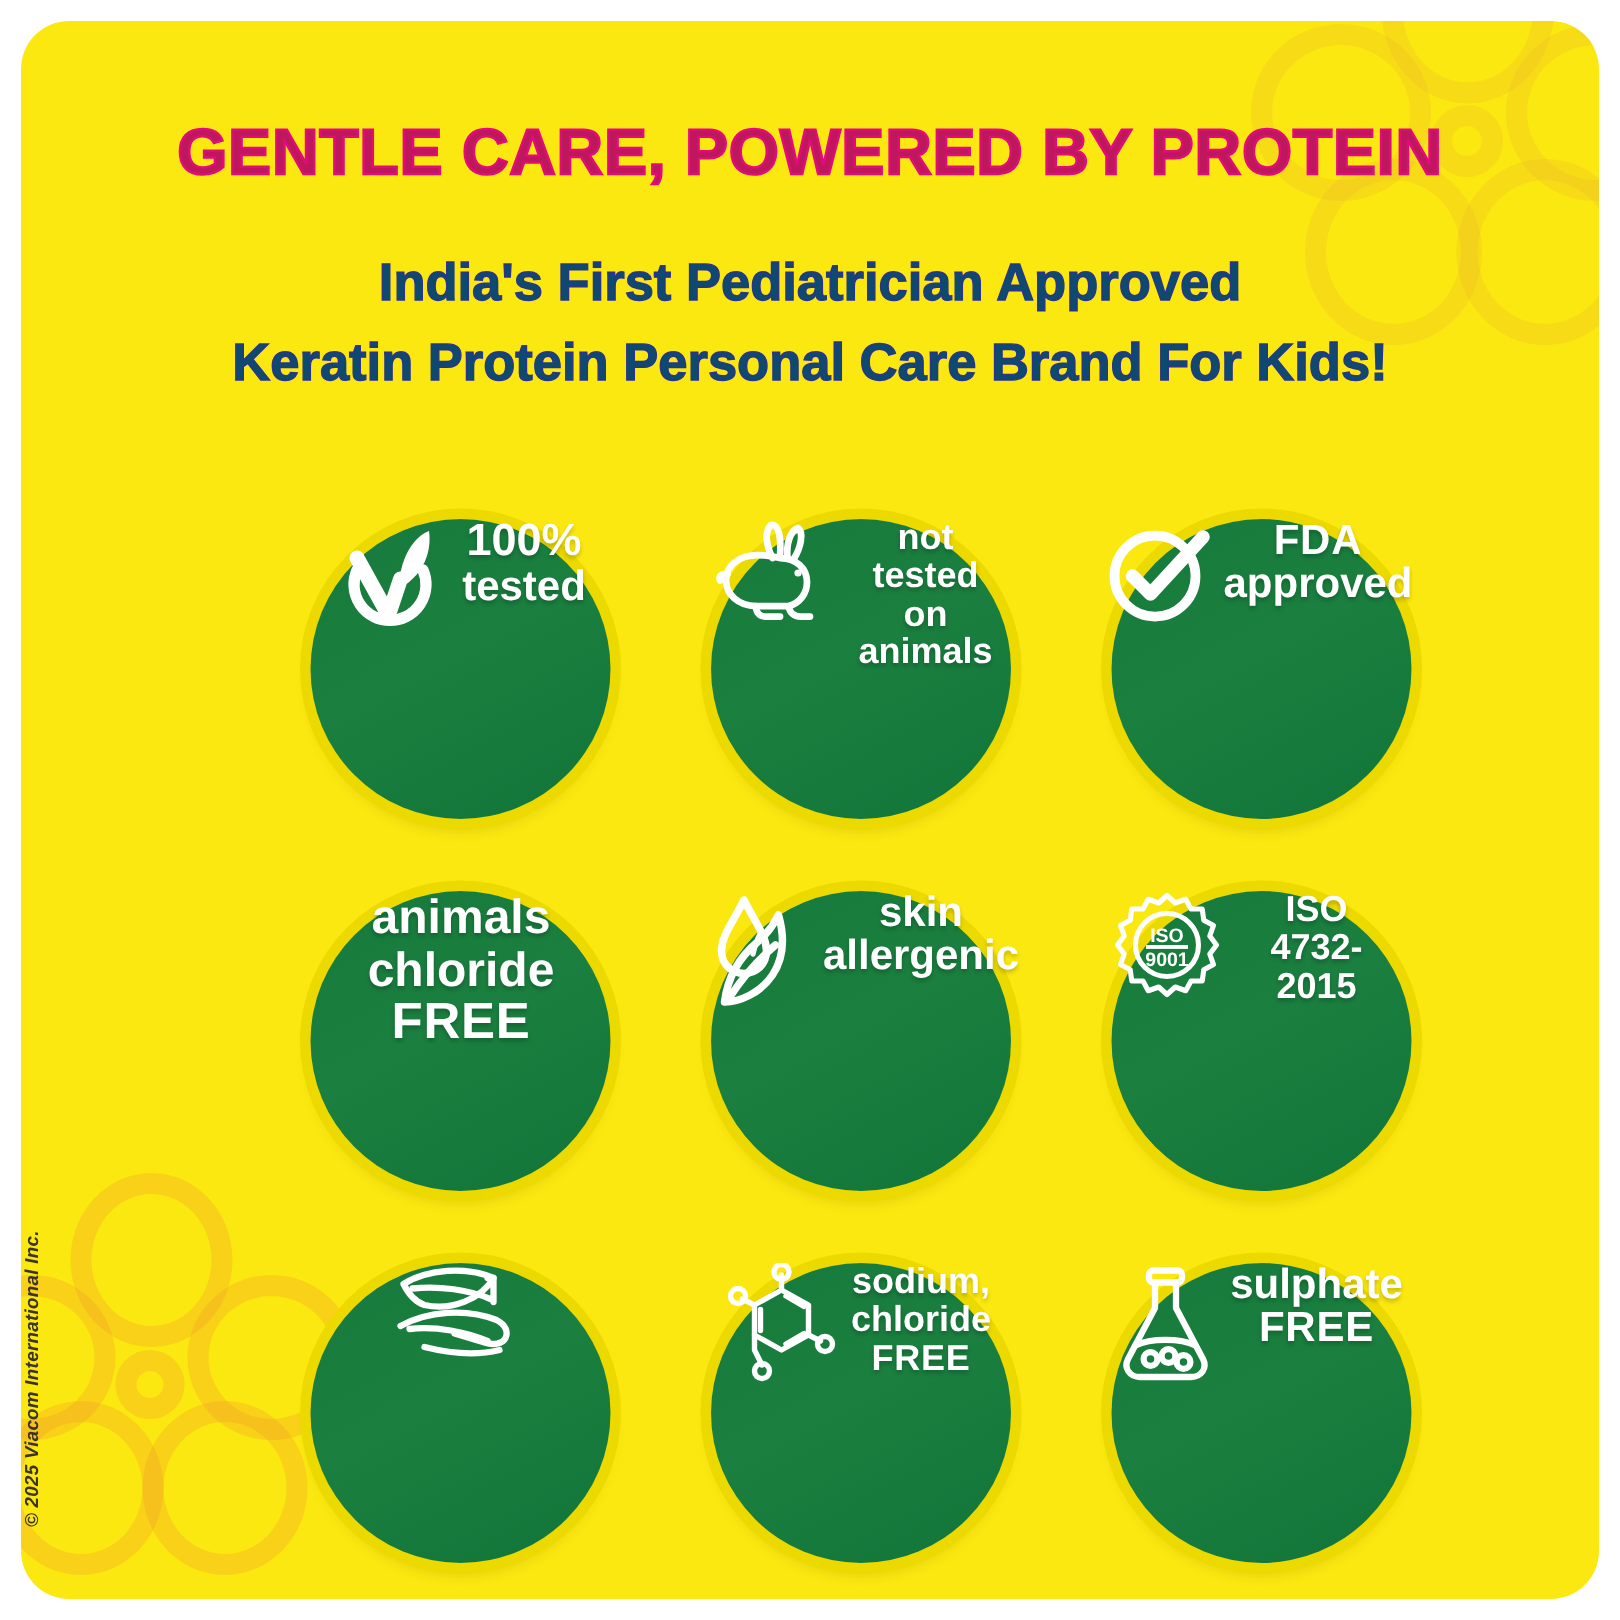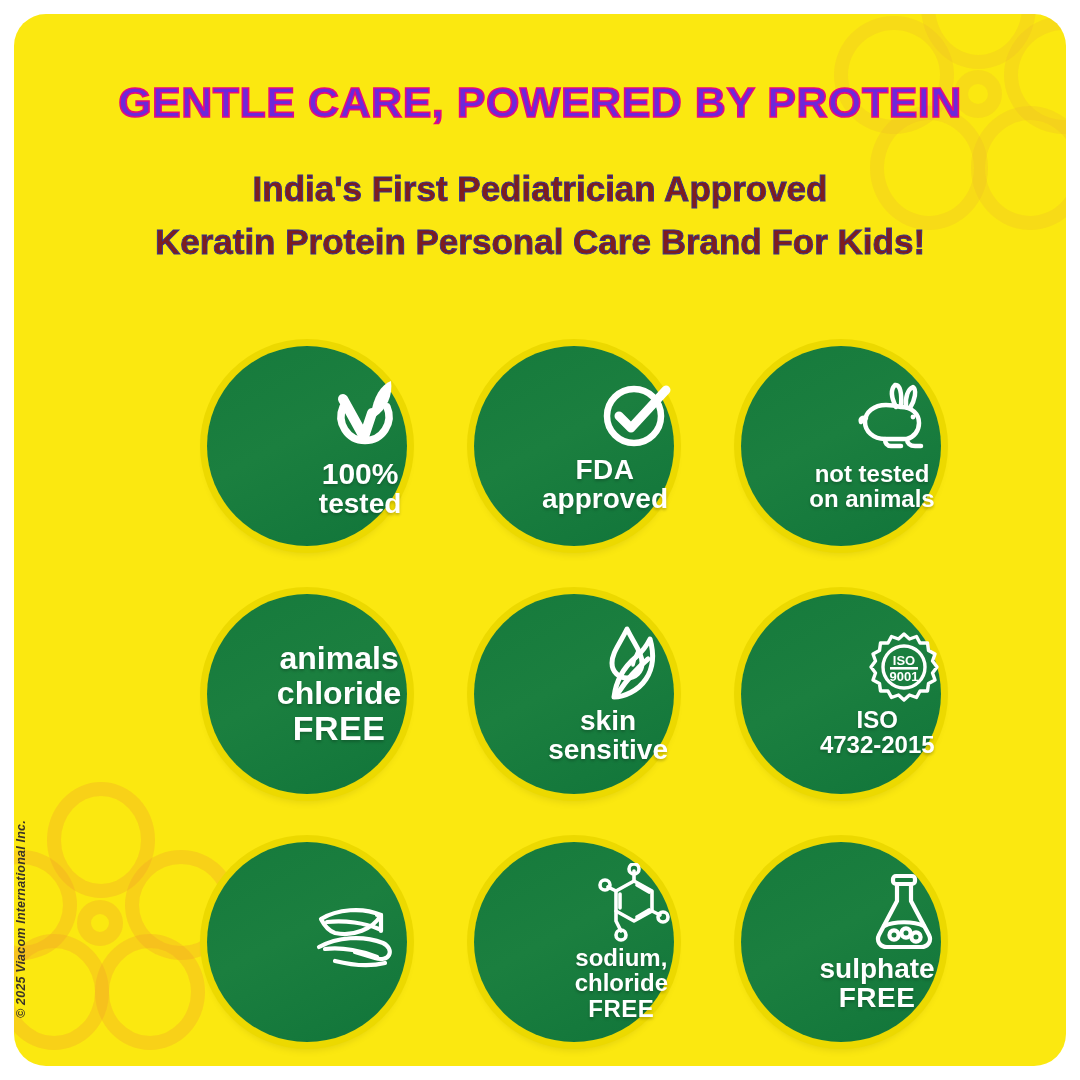--- a/index.html
+++ b/index.html
@@ -29,31 +29,31 @@
   }
   .flower.tr .petal, .flower.tr .core {
     border-color:rgba(238,190,40,0.30);
   }
 
   
   #headline {
     position:absolute;
     left:0; right:0; top:64px;
     text-align:center;
-    color:#6d28d9;
+    color:#be185d;
     font-size:43px;
     font-weight:bold;
     letter-spacing:0.5px;
     -webkit-text-stroke:1.6px #e5097f;
   }
   #subheadline {
     position:absolute;
     left:0; right:0; top:148px;
     text-align:center;
-    color:#7f1d1d;
+    color:#0c4a6e;
     font-size:35px;
     font-weight:bold;
     line-height:1.52;
     -webkit-text-stroke:0.9px #2e3192;
   }
   #subheadline .ln { display:block; }
 
   
   #grid {
     position:absolute;
@@ -66,22 +66,22 @@
     align-items:center;
   }
 
   .badge {
     position:relative;
     width:200px; height:200px;
     border-radius:50%;
     background:linear-gradient(152deg, #167a3c 0%, #1b7f3f 45%, #11753a 100%);
     box-shadow:0 0 0 7px #ecd900, 0 7px 10px rgba(0,0,0,0.13);
     display:flex;
-    flex-direction:column;
-    align-items:flex-end;
+    flex-direction:row;
+    align-items:flex-start;
     justify-content:center;
     color:#ffffff;
     text-align:center;
   }
 
   .badge .icon {
     display:flex;
     align-items:center;
     justify-content:center;
     margin-bottom:2px;
@@ -160,71 +160,71 @@
           <path d="M20 26 L41 64 L49 40" stroke="#fff" stroke-width="10" stroke-linecap="round" stroke-linejoin="round" fill="none"></path>
           <path d="M48 42 C50 24 58 12 68 8 C70 22 64 36 52 44 Z" fill="#fff"></path>
         </svg>
       </span>
       <span class="caption">
         <span class="l big">100%</span>
         <span class="l">tested</span>
       </span>
     </div>
 
-    <div class="badge">
-      <span class="icon">
-        <svg width="76" height="76" viewBox="0 0 76 76" fill="none">
-          <circle cx="36" cy="38" r="27" stroke="#fff" stroke-width="6.5" fill="none"></circle>
-          <path d="M21 38 L33 50 L68 12" stroke="#fff" stroke-width="9" stroke-linecap="round" stroke-linejoin="round" fill="none"></path>
-        </svg>
-      </span>
-      <span class="caption">
-        <span class="l strong">FDA</span>
-        <span class="l">approved</span>
-      </span>
-    </div>
-
     <div class="badge small-cap">
       <span class="icon">
         <svg width="86" height="78" viewBox="0 0 86 78" fill="none" stroke="#fff" stroke-width="4.5" stroke-linecap="round" stroke-linejoin="round">
           <path d="M41 26 C36 16 36 8 40 4 C45 3 47 12 46 25"></path>
           <path d="M51 26 C50 16 53 8 58 6 C62 9 60 19 55 27"></path>
           <path d="M46 26 C57 26 64 33 64 42 C64 50 59 56 52 58 L30 58 C18 58 10 50 10 41 C10 31 19 24 31 24 C37 24 42 25 46 26 Z"></path>
           <path d="M30 58 C30 62 32 65 36 65 L46 65"></path>
           <path d="M52 58 C52 62 55 65 60 65 L66 65"></path>
           <path d="M11 37 C7 36 5 38 6 41"></path>
           <circle cx="58" cy="36" r="2.4" fill="#fff" stroke="none"></circle>
         </svg>
       </span>
       <span class="caption">
         <span class="l sm">not tested</span>
         <span class="l sm">on animals</span>
       </span>
     </div>
 
+    <div class="badge">
+      <span class="icon">
+        <svg width="76" height="76" viewBox="0 0 76 76" fill="none">
+          <circle cx="36" cy="38" r="27" stroke="#fff" stroke-width="6.5" fill="none"></circle>
+          <path d="M21 38 L33 50 L68 12" stroke="#fff" stroke-width="9" stroke-linecap="round" stroke-linejoin="round" fill="none"></path>
+        </svg>
+      </span>
+      <span class="caption">
+        <span class="l strong">FDA</span>
+        <span class="l">approved</span>
+      </span>
+    </div>
+
     <div class="badge textonly">
       <span class="caption">
         <span class="l">animals</span>
         <span class="l">chloride</span>
         <span class="l strong">FREE</span>
       </span>
     </div>
 
     <div class="badge">
       <span class="icon">
         <svg width="80" height="82" viewBox="0 0 80 82" fill="none" stroke="#fff" stroke-width="5" stroke-linecap="round" stroke-linejoin="round">
           <path d="M33 6 C25 22 18 30 18 40 C18 49 25 55 33 55 C41 55 48 49 48 40 C48 30 41 22 33 6 Z"></path>
           <path d="M56 16 C60 30 60 44 52 56 C44 68 30 74 20 74 C22 58 30 44 42 34 C48 29 53 22 56 16 Z"></path>
           <path d="M24 70 C32 58 42 46 54 36"></path>
           <path d="M44 28 C42 32 40 37 39 42" stroke-width="3.6"></path>
         </svg>
       </span>
       <span class="caption">
         <span class="l">skin</span>
-        <span class="l">sensitive</span>
+        <span class="l">allergenic</span>
       </span>
     </div>
 
     <div class="badge small-cap">
       <span class="icon">
         <svg width="74" height="74" viewBox="0 0 74 74" fill="none">
           <g stroke="#fff" stroke-width="3.4" fill="none" stroke-linejoin="round">
             <path d="M37 3 L42.5 8 L49.5 5.5 L53 12 L60.5 12 L61.5 19.5 L68 23 L65.5 30 L70 36 L65.5 42 L68 49 L61.5 52.5 L60.5 60 L53 60 L49.5 66.5 L42.5 64 L37 69 L31.5 64 L24.5 66.5 L21 60 L13.5 60 L12.5 52.5 L6 49 L8.5 42 L4 36 L8.5 30 L6 23 L12.5 19.5 L13.5 12 L21 12 L24.5 5.5 L31.5 8 Z"></path>
             <circle cx="37" cy="36" r="21"></circle>
           </g>

